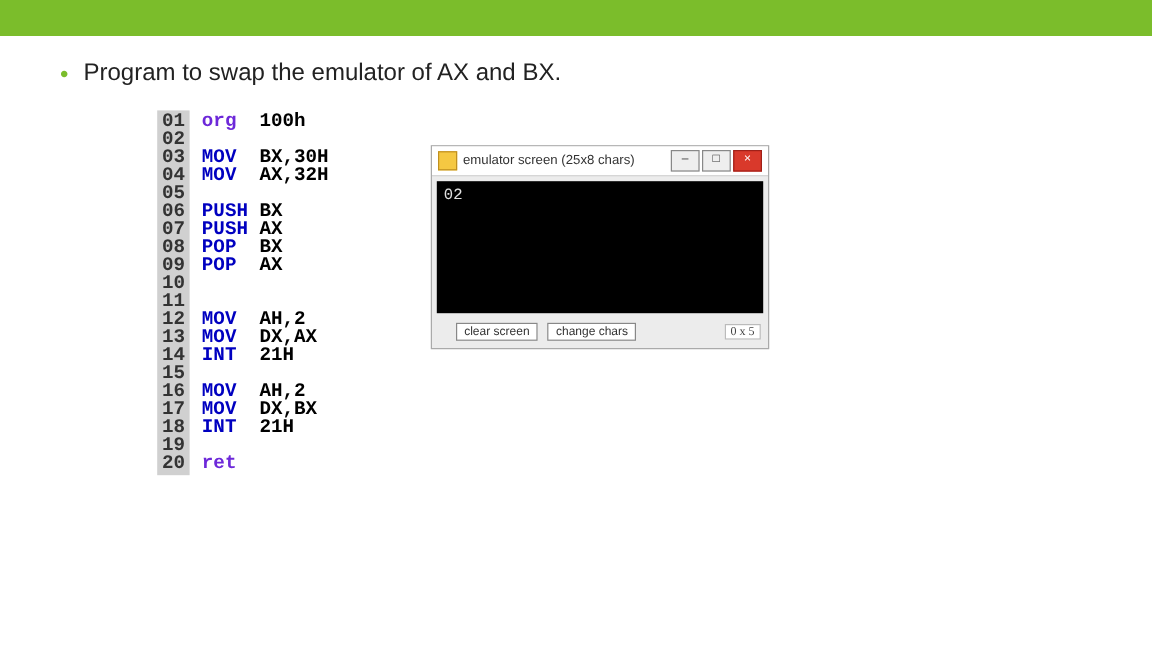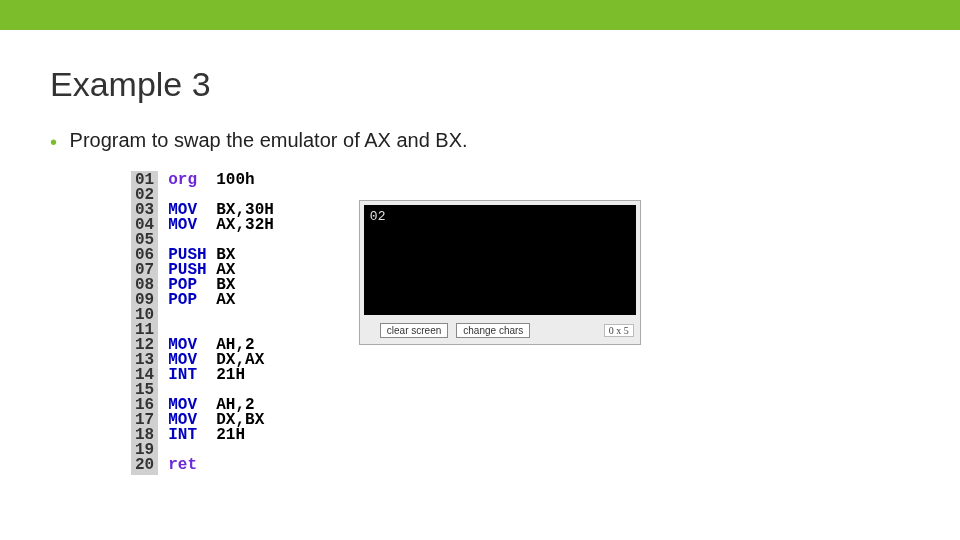--- a/index.html
+++ b/index.html
@@ -145,35 +145,42 @@
     font-family: Liberation Serif, serif;
   }
 </style>
 </head>
 <body>
 
 <div class="top-bar"></div>
 
 <div class="content">
 
-  <h1 class="title">Example 3</h1>
 
   <div class="bullet-line">
     <span class="bullet">•</span>
     <span>Program to swap the emulator of AX and BX.</span>
   </div>
 
   <div class="row">
 
     <div class="editor">
       <div class="gutter" id="gutter"><div class="code-line">01</div><div class="code-line">02</div><div class="code-line">03</div><div class="code-line">04</div><div class="code-line">05</div><div class="code-line">06</div><div class="code-line">07</div><div class="code-line">08</div><div class="code-line">09</div><div class="code-line">10</div><div class="code-line">11</div><div class="code-line">12</div><div class="code-line">13</div><div class="code-line">14</div><div class="code-line">15</div><div class="code-line">16</div><div class="code-line">17</div><div class="code-line">18</div><div class="code-line">19</div><div class="code-line">20</div></div>
       <div class="code" id="code"><div class="code-line"><span class="kw">org  </span><span class="op">100h</span></div><div class="code-line">&nbsp;</div><div class="code-line"><span class="inst">MOV  </span><span class="op">BX,30H</span></div><div class="code-line"><span class="inst">MOV  </span><span class="op">AX,32H</span></div><div class="code-line">&nbsp;</div><div class="code-line"><span class="inst">PUSH </span><span class="op">BX</span></div><div class="code-line"><span class="inst">PUSH </span><span class="op">AX</span></div><div class="code-line"><span class="inst">POP  </span><span class="op">BX</span></div><div class="code-line"><span class="inst">POP  </span><span class="op">AX</span></div><div class="code-line">&nbsp;</div><div class="code-line">&nbsp;</div><div class="code-line"><span class="inst">MOV  </span><span class="op">AH,2</span></div><div class="code-line"><span class="inst">MOV  </span><span class="op">DX,AX</span></div><div class="code-line"><span class="inst">INT  </span><span class="op">21H</span></div><div class="code-line">&nbsp;</div><div class="code-line"><span class="inst">MOV  </span><span class="op">AH,2</span></div><div class="code-line"><span class="inst">MOV  </span><span class="op">DX,BX</span></div><div class="code-line"><span class="inst">INT  </span><span class="op">21H</span></div><div class="code-line">&nbsp;</div><div class="code-line"><span class="kw">ret  </span></div></div>
     </div>
 
     <div class="emu-box">
+      <div class="emu-titlebar">
+        <span class="emu-icon"></span>
+        <span>emulator screen (25x8 chars)</span>
+        <span class="spacer"></span>
+        <span class="winbtn">–</span>
+        <span class="winbtn">□</span>
+        <span class="winbtn close">×</span>
+      </div>
       <div class="emu-screen">
         <span class="emu-output">02</span>
       </div>
       <div class="emu-footer">
         <span class="emu-btn">clear screen</span>
         <span class="emu-btn">change chars</span>
         <span class="coords">0 x 5</span>
       </div>
     </div>
 

